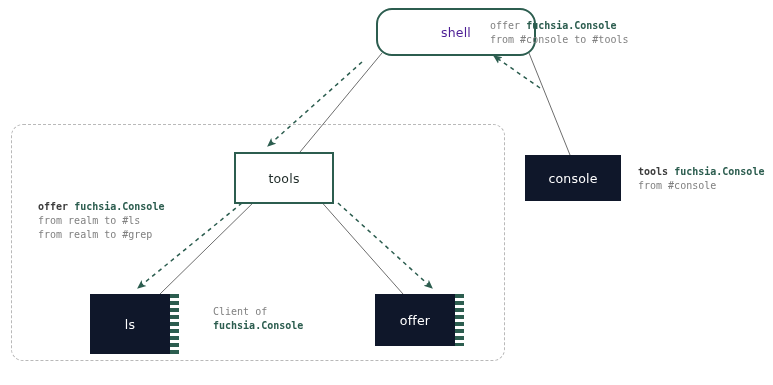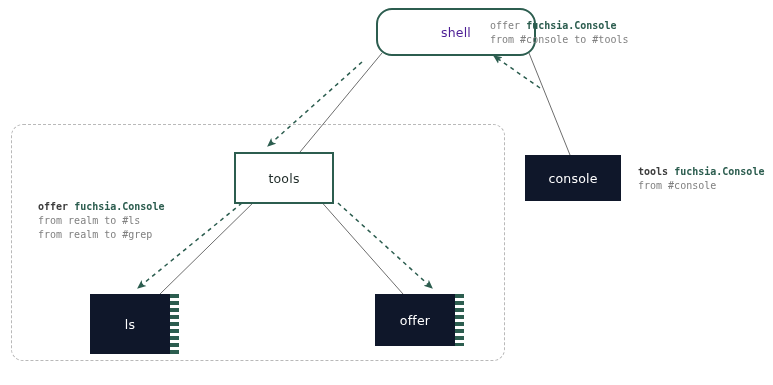--- a/index.html
+++ b/index.html
@@ -120,17 +120,19 @@
   </div>
 
   <div class="ann" id="ann-shell"><span class="kw-soft">offer </span><span class="cap">fuchsia.Console</span>
 <span class="dim">from #console to #tools</span></div>
 
   <div class="ann" id="ann-offer-realm"><span class="kw">offer </span><span class="cap">fuchsia.Console</span>
 <span class="dim">from realm to #ls</span>
 <span class="dim">from realm to #grep</span></div>
 
 
+  <div class="ann" id="ann-client"><span class="dim">Client of</span>
+<span class="cap">fuchsia.Console</span></div>
 
   <div class="ann" id="ann-expose"><span class="kw">tools </span><span class="cap">fuchsia.Console</span>
 <span class="dim">from #console</span></div>
 
 </div>
 
 </body></html>

